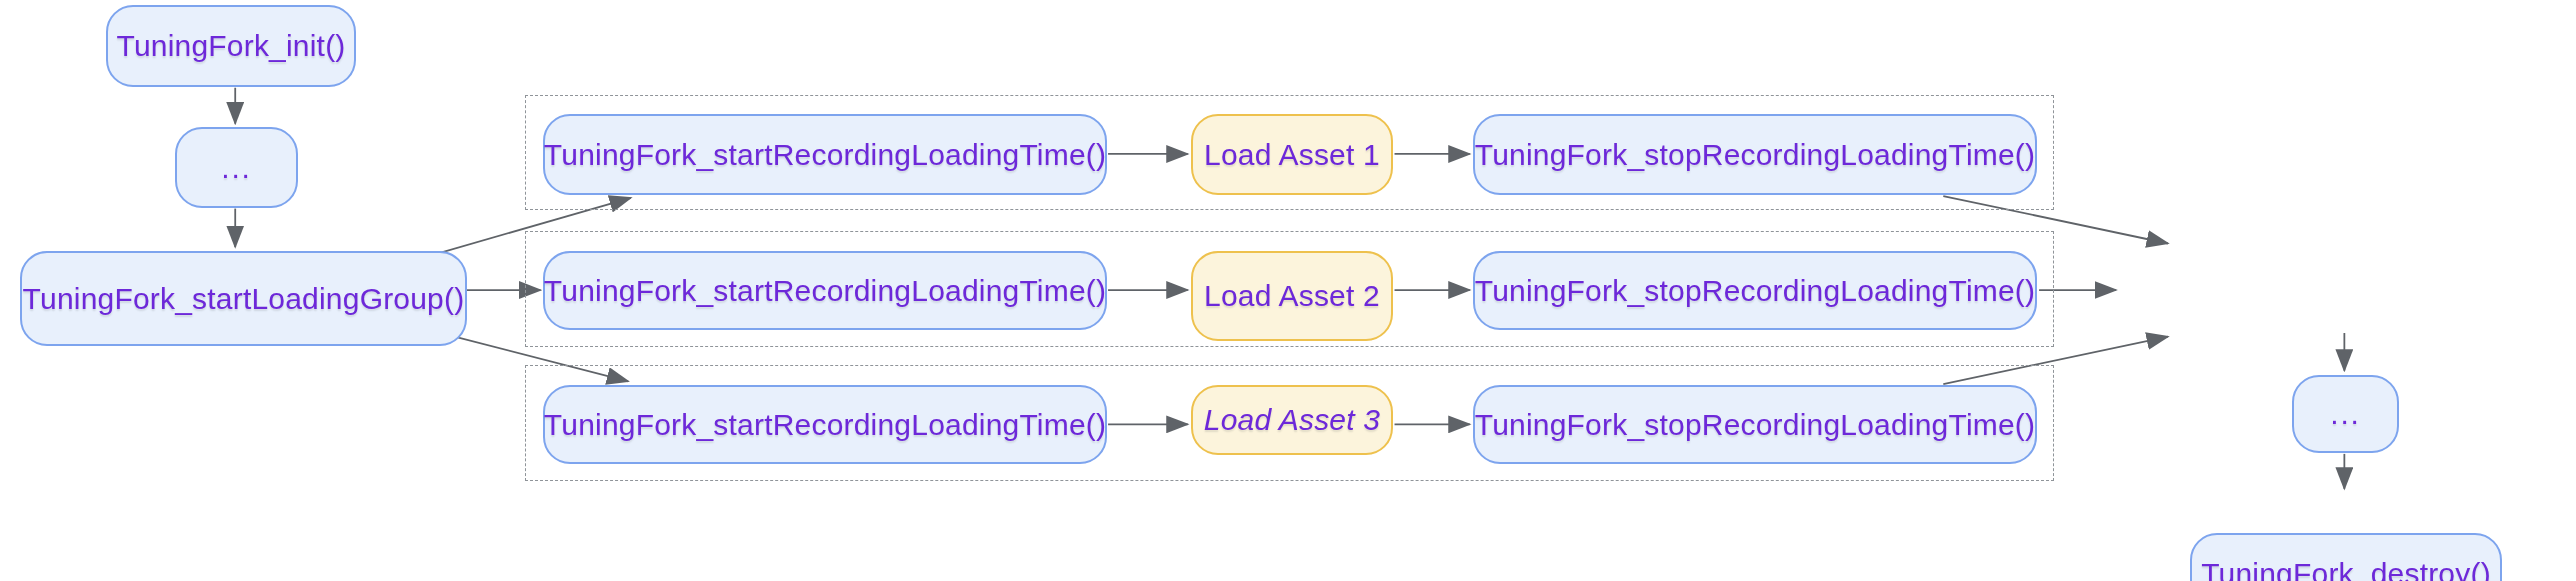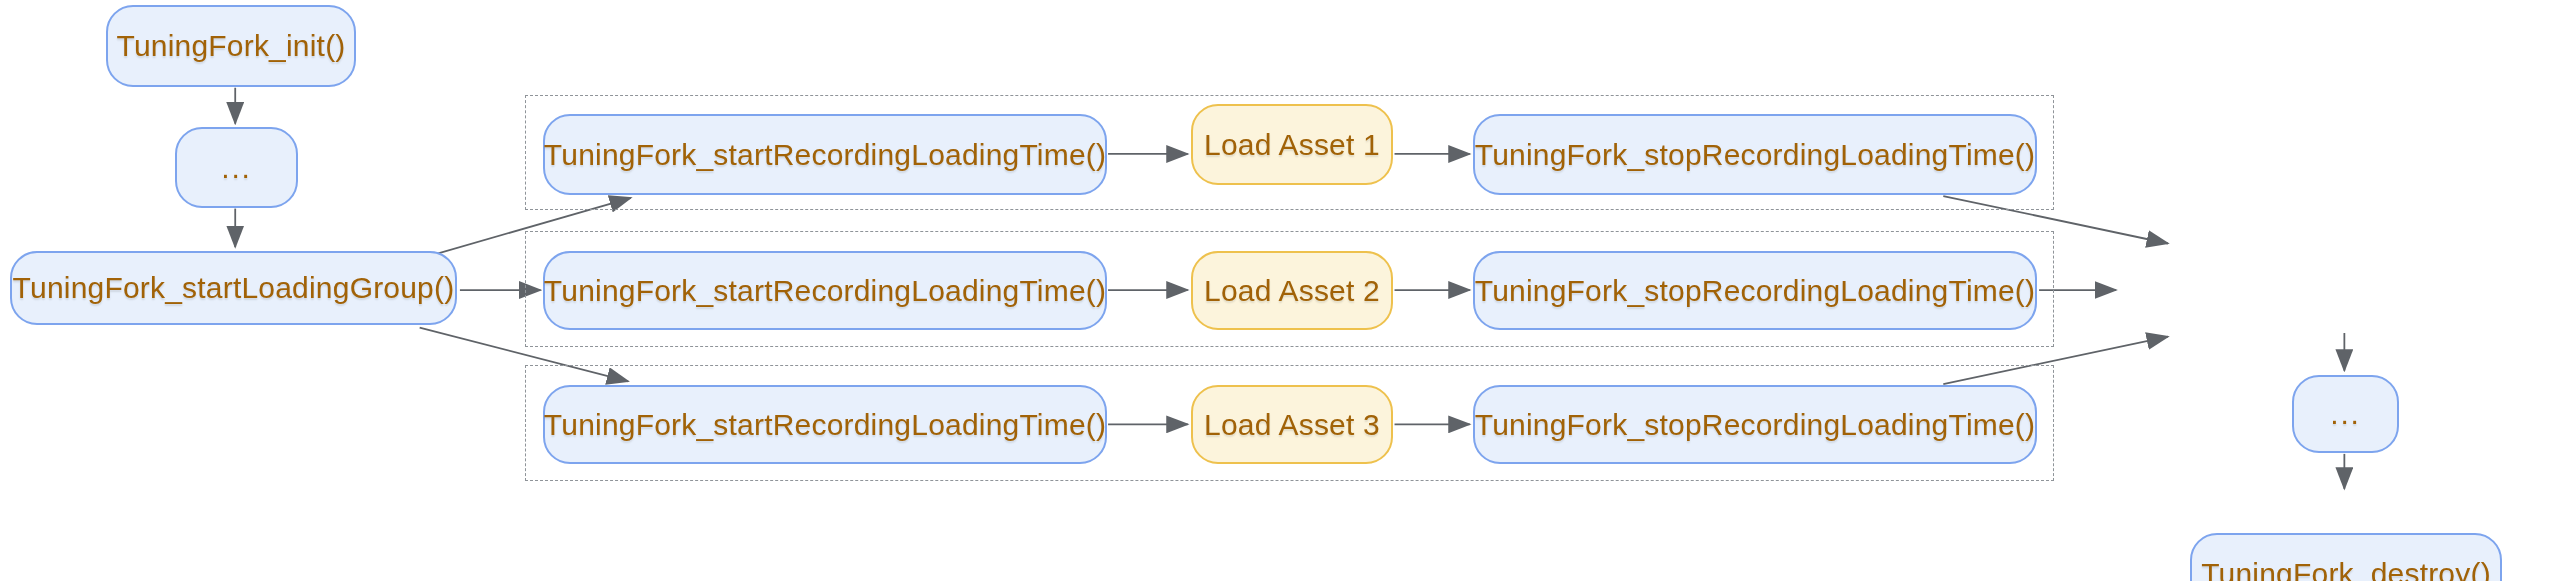--- a/index.html
+++ b/index.html
@@ -24,21 +24,21 @@
     pointer-events: none;
   }
   .node {
     position: absolute;
     box-sizing: border-box;
     display: flex;
     align-items: center;
     justify-content: center;
     border-radius: 27px;
     font-size: 30px;
-    color: #a16207;
+    color: #6d28d9;
     white-space: nowrap;
     text-shadow: 0 1.8px 1.8px rgba(60, 64, 67, 0.14);
     letter-spacing: 0.2px;
   }
   .blue {
     background: #e8f0fc;
     border: 2.7px solid #7da4ee;
   }
   .yellow {
     background: #fcf4dc;
@@ -51,38 +51,38 @@
   }
   .group {
     position: absolute;
     box-sizing: border-box;
     border: 1.8px dashed #8f9499;
   }
 
   
   .n-init    { left: 106px;  top: 4.5px;   width: 250px; height: 82px; }
   .n-dots1   { left: 175px;  top: 127px; width: 123px; height: 81px; }
-  .n-startlg { left: 10px;   top: 251px; width: 447px; height: 74px; }
+  .n-startlg { left: 20px;   top: 251px; width: 447px; height: 95px; }
 
   
   .g-row1 { left: 525px; top: 95px; width: 1529px; height: 115px; }
   .g-row2 { left: 525px; top: 231px; width: 1529px; height: 116px; }
   .g-row3 { left: 525px; top: 365px; width: 1529px; height: 116px; }
 
   
   .n-start1 { left: 543px;  top: 114px; width: 564px; height: 81px; }
-  .n-asset1 { left: 1191px; top: 104px; width: 202px; height: 81px; }
+  .n-asset1 { left: 1191px; top: 114px; width: 202px; height: 81px; }
   .n-stop1  { left: 1473px; top: 114px; width: 564px; height: 81px; }
   
   .n-start2 { left: 543px;  top: 251px; width: 564px; height: 79px; }
-  .n-asset2 { left: 1191px; top: 251px; width: 202px; height: 79px; }
+  .n-asset2 { left: 1191px; top: 251px; width: 202px; height: 90px; }
   .n-stop2  { left: 1473px; top: 251px; width: 564px; height: 79px; }
   
   .n-start3 { left: 543px;  top: 385px; width: 564px; height: 79px; }
-  .n-asset3 { left: 1191px; top: 385px; width: 202px; height: 79px; }
+  .n-asset3 { left: 1191px; top: 385px; width: 202px; height: 70px; font-style: italic; }
   .n-stop3  { left: 1473px; top: 385px; width: 564px; height: 79px; }
 
   
   .n-stoplg  { left: 2120px; top: 249px; width: 448px; height: 83px; }
   .n-dots2   { left: 2292px; top: 375px; width: 107px; height: 78px; }
   .n-destroy { left: 2190px; top: 493px; width: 312px; height: 81px; margin-top: 40px; }
 </style>
 </head>
 <body>
 

